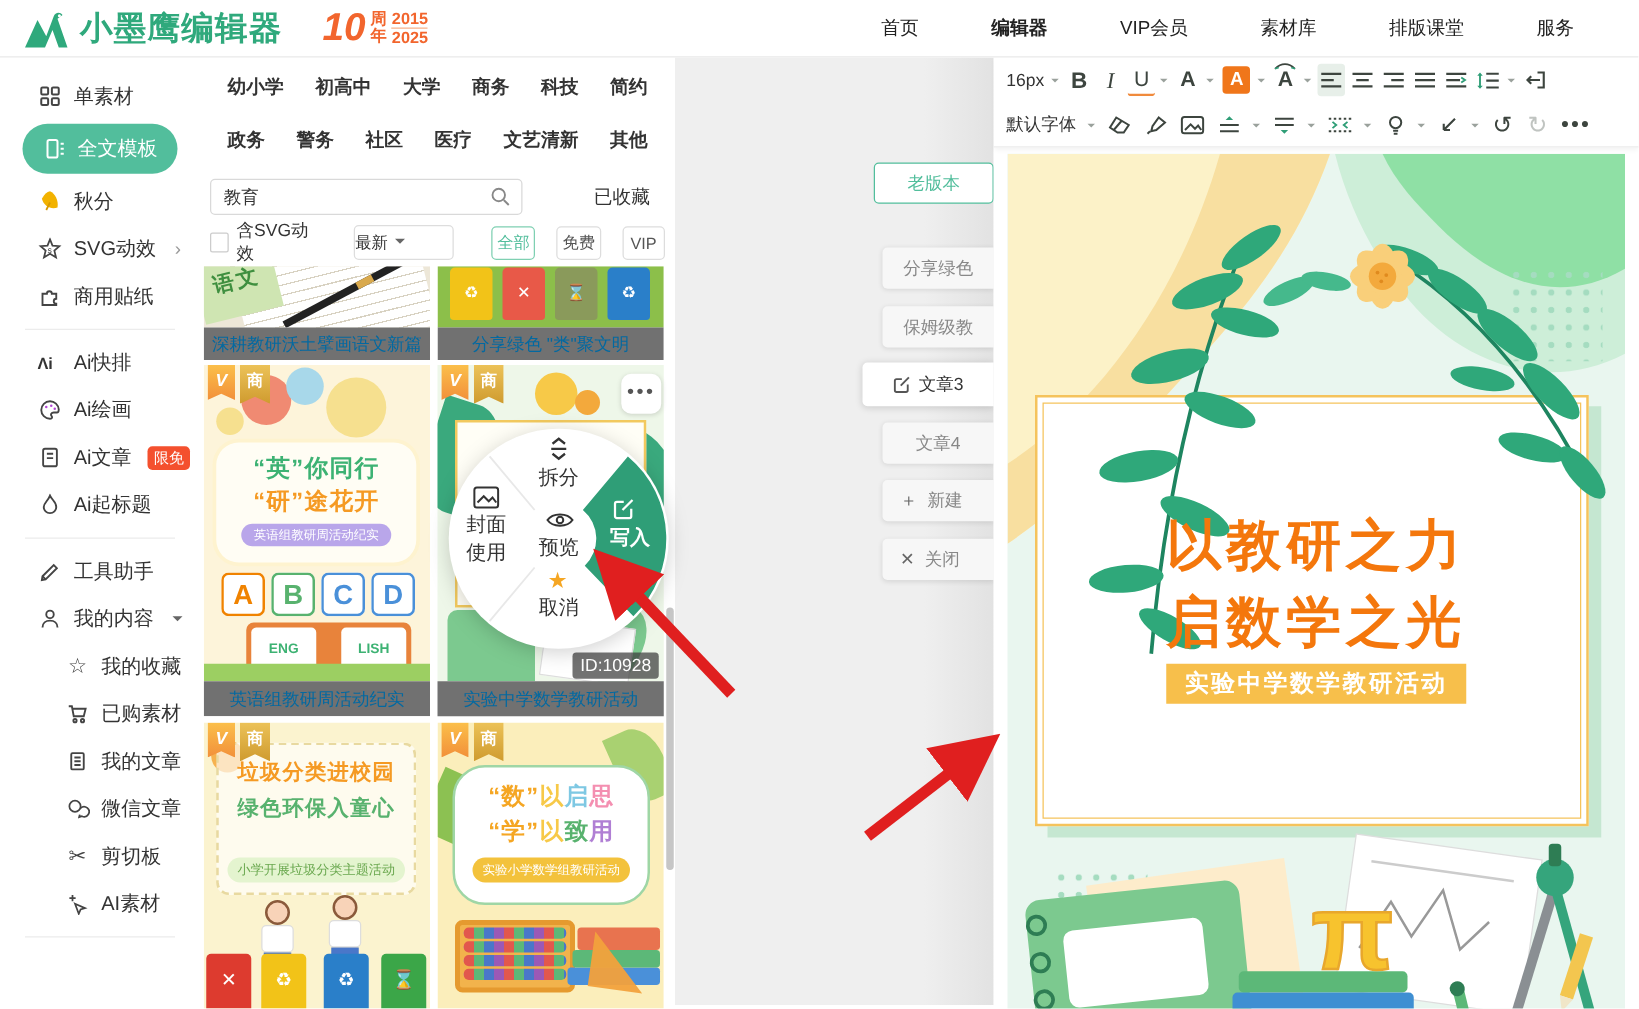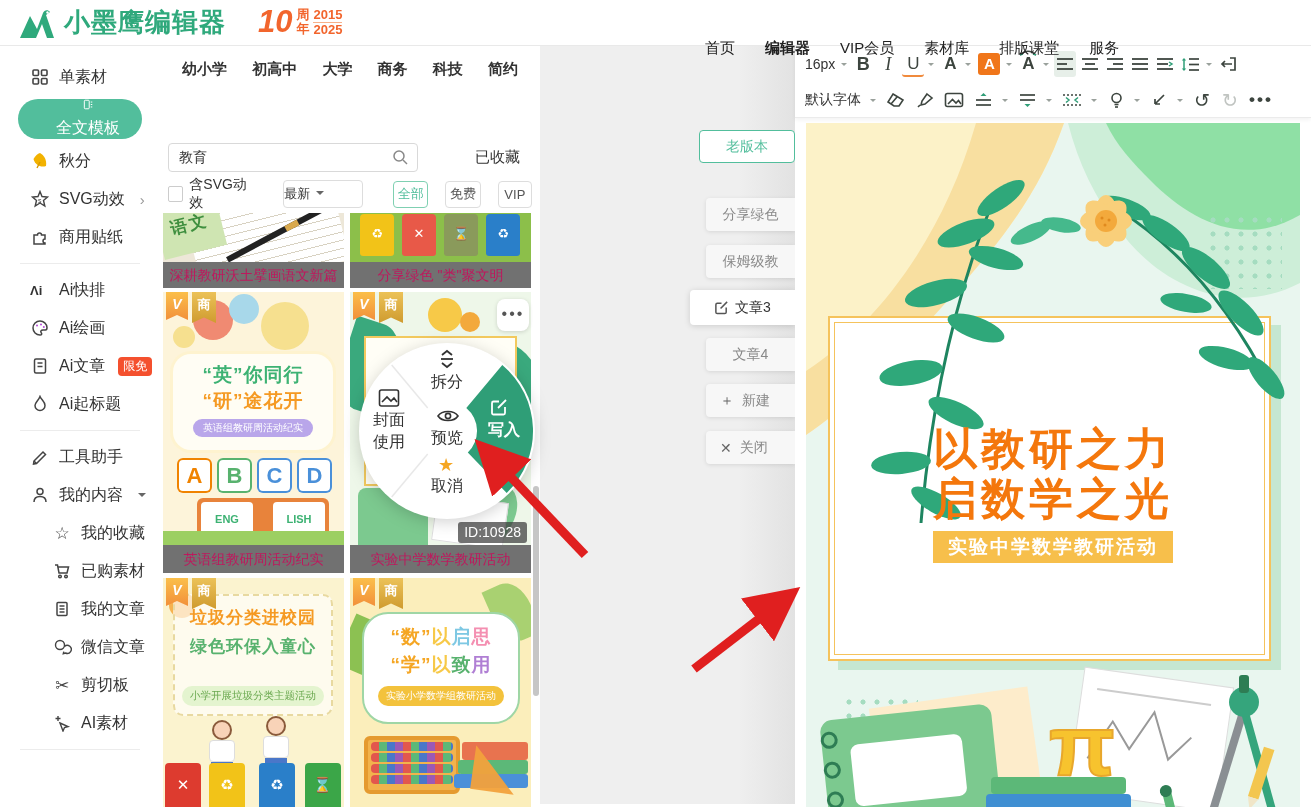--- a/index.html
+++ b/index.html
@@ -9,29 +9,29 @@
   
   .header{position:absolute;left:0;top:0;width:1311px;height:46px;background:#fff;border-bottom:1px solid #e9e9e9;z-index:20;}
   .logo-wrap{position:absolute;left:18px;top:5px;display:flex;align-items:center;gap:8px;}
   .logo-text{font-size:26px;font-weight:bold;color:#2fa97c;letter-spacing:1px;}
   .anniv{position:absolute;left:258px;top:4px;display:flex;align-items:center;gap:4px;}
   .anniv-big{font-size:31px;font-weight:800;color:#f2652d;font-style:italic;}
   .anniv-col{display:flex;flex-direction:column;line-height:1.05;}
   .anniv-unit{font-size:13px;color:#f2652d;font-weight:bold;}
   .anniv-year{font-size:13px;color:#f2652d;font-weight:bold;}
   .anniv-year.u{border-bottom:1px solid #f7b18a;}
-  .nav{position:absolute;left:705px;top:0;height:45px;display:flex;align-items:center;gap:30px;white-space:nowrap;margin-top:26px;}
+  .nav{position:absolute;left:705px;top:0;height:45px;display:flex;align-items:center;gap:58px;white-space:nowrap;}
   .nav-item{font-size:15px;color:#222;cursor:pointer;}
   .nav-item.active{font-weight:bold;}
 
   
   .sidebar{position:absolute;left:0;top:46px;width:160px;height:761px;background:#fff;padding-top:12px;}
   .side-item{display:flex;align-items:center;gap:9px;height:38px;padding-left:30px;font-size:16px;color:#333;cursor:pointer;}
   .side-item .lbl{white-space:nowrap;}
-  .side-pill{margin:3px 0 3px 18px;width:124px;height:40px;border-radius:20px;background:#52be9c;color:#fff;padding-left:16px;gap:8px;flex-direction:column;}
+  .side-pill{margin:3px 0 3px 18px;width:124px;height:40px;border-radius:20px;background:#52be9c;color:#fff;padding-left:16px;gap:8px;}
   .side-pill .lbl{color:#fff;}
   .side-divider{height:1px;background:#ececec;margin:7px 20px 7px 20px;}
   .sub-item{padding-left:52px;font-size:16px;height:38px;}
   .limit-badge{background:#f4502e;color:#fff;font-size:12px;border-radius:4px;padding:1px 5px;margin-left:4px;}
   .glyph{font-size:17px;color:#444;width:20px;text-align:center;}
   .chev-r{color:#999;font-size:15px;margin-left:6px;}
   .tri-down{width:0;height:0;border:4px solid transparent;border-top-color:#666;margin-left:6px;margin-top:4px;}
 
   
   .tpl{position:absolute;left:160px;top:46px;width:380px;height:761px;background:#fff;}
@@ -45,21 +45,21 @@
   .cbx-label{font-size:14px;color:#333;}
   .sort-box{margin-left:26px;width:84px;height:28px;border:1px solid #ddd;border-radius:4px;display:flex;align-items:center;justify-content:flex-start;gap:6px;font-size:13px;color:#333;cursor:pointer;}
   .fbtn{height:27px;border-radius:4px;border:1px solid #ddd;background:#fff;font-size:13px;color:#555;display:flex;align-items:center;justify-content:center;cursor:pointer;}
   .fbtn.all{margin-left:30px;width:37px;border-color:#7fd0b2;color:#52be9c;}
   .fbtn.free{margin-left:17px;width:37px;}
   .fbtn.vip{margin-left:17px;width:36px;}
 
   
   .card{position:absolute;width:181px;overflow:hidden;cursor:pointer;}
   .card-art{position:relative;width:181px;overflow:hidden;}
-  .card-cap{position:absolute;left:0;right:0;bottom:0;background:rgba(93,93,93,.88);color:#be185d;font-size:14px;text-align:center;line-height:26px;height:26px;white-space:nowrap;overflow:hidden;}
+  .card-cap{position:absolute;left:0;right:0;bottom:0;background:rgba(93,93,93,.88);color:#0369a1;font-size:14px;text-align:center;line-height:26px;height:26px;white-space:nowrap;overflow:hidden;}
   .vbadge{position:absolute;left:3px;top:0;width:22px;height:28px;background:linear-gradient(#fbbf4a,#f2903a);color:#fff;font-size:14px;font-weight:bold;font-style:italic;text-align:center;line-height:24px;clip-path:polygon(0 0,100% 0,100% 100%,50% 82%,0 100%);z-index:4;}
   .sbadge{position:absolute;left:29px;top:0;width:24px;height:31px;background:linear-gradient(#ecc258,#cf9b2f);color:#fff;font-size:13px;font-weight:bold;text-align:center;line-height:26px;clip-path:polygon(0 0,100% 0,100% 100%,50% 82%,0 100%);z-index:4;}
 
   
   .artA{height:49px;background:#ede7d8;}
   .artA .paper{position:absolute;left:28px;top:-26px;width:150px;height:92px;background:repeating-linear-gradient(#fff 0 7px,#d8d2c2 7px 8px);transform:rotate(-14deg);}
   .artA .tag{position:absolute;left:-6px;top:-18px;width:64px;height:58px;background:#cfe5b2;transform:rotate(-14deg);color:#3f8f3f;font-weight:bold;font-size:17px;display:flex;align-items:center;justify-content:center;letter-spacing:2px;}
   .artA .pen{position:absolute;left:58px;top:18px;width:110px;height:6px;background:#222;transform:rotate(-28deg);}
   .artA .pen::after{content:"";position:absolute;left:66px;top:0;width:14px;height:6px;background:#d9a94d;}
   
@@ -334,20 +334,28 @@
   </div>
 
   <div class="tpl">
     <div class="cat-row" style="top:14px;">
       <span class="cat-item">幼小学</span>
       <span class="cat-item">初高中</span>
       <span class="cat-item">大学</span>
       <span class="cat-item">商务</span>
       <span class="cat-item">科技</span>
       <span class="cat-item">简约</span>
+    </div>
+    <div class="cat-row" style="top:57px;">
+      <span class="cat-item">政务</span>
+      <span class="cat-item">警务</span>
+      <span class="cat-item">社区</span>
+      <span class="cat-item">医疗</span>
+      <span class="cat-item">文艺清新</span>
+      <span class="cat-item">其他</span>
     </div>
 
     <div class="search-box">
       <input value="教育" style="">
       <svg width="17" height="17" viewBox="0 0 17 17" style="margin-left:auto;">
           <circle cx="7" cy="7" r="5" fill="none" stroke="#888" stroke-width="1.5"></circle>
           <line x1="11" y1="11" x2="15" y2="15" stroke="#888" stroke-width="1.5"></line>
         </svg>
     </div>
     <span class="collected">已收藏</span>
@@ -777,21 +785,21 @@
               <ellipse cx="300" cy="58" rx="13" ry="26" transform="rotate(90 300 58)"></ellipse>
               <ellipse cx="300" cy="58" rx="13" ry="26" transform="rotate(135 300 58)"></ellipse>
             </g>
             <circle cx="300" cy="58" r="11" fill="#f3a93c"></circle>
             <circle cx="296" cy="55" r="1.5" fill="#e08a1e"></circle>
               <circle cx="303" cy="57" r="1.5" fill="#e08a1e"></circle>
               <circle cx="299" cy="62" r="1.5" fill="#e08a1e"></circle>
           </g>
         </svg>
 
-        <div class="c-title" style="top:300px;">以教研之力</div>
+        <div class="c-title" style="top:288px;">以教研之力</div>
         <div class="c-title" style="top:350px;">启数学之光</div>
         <div class="c-badge">实验中学数学教研活动</div>
 
         <svg width="494" height="166" viewBox="0 0 494 166" style="position:absolute;left:0;top:534px;">
           <rect x="70" y="40" width="160" height="115" fill="#fdeccb" transform="rotate(-8 150 97)"></rect>
           <g transform="rotate(8 345 80)">
               <rect x="270" y="20" width="150" height="125" fill="#fff" stroke="#ddd"></rect>
               <polyline points="285,110 305,70 325,95 345,55 365,100 385,75" fill="none" stroke="#999" stroke-width="2"></polyline>
               <line x1="285" y1="40" x2="400" y2="40" stroke="#ccc" stroke-width="2"></line>
             </g>

